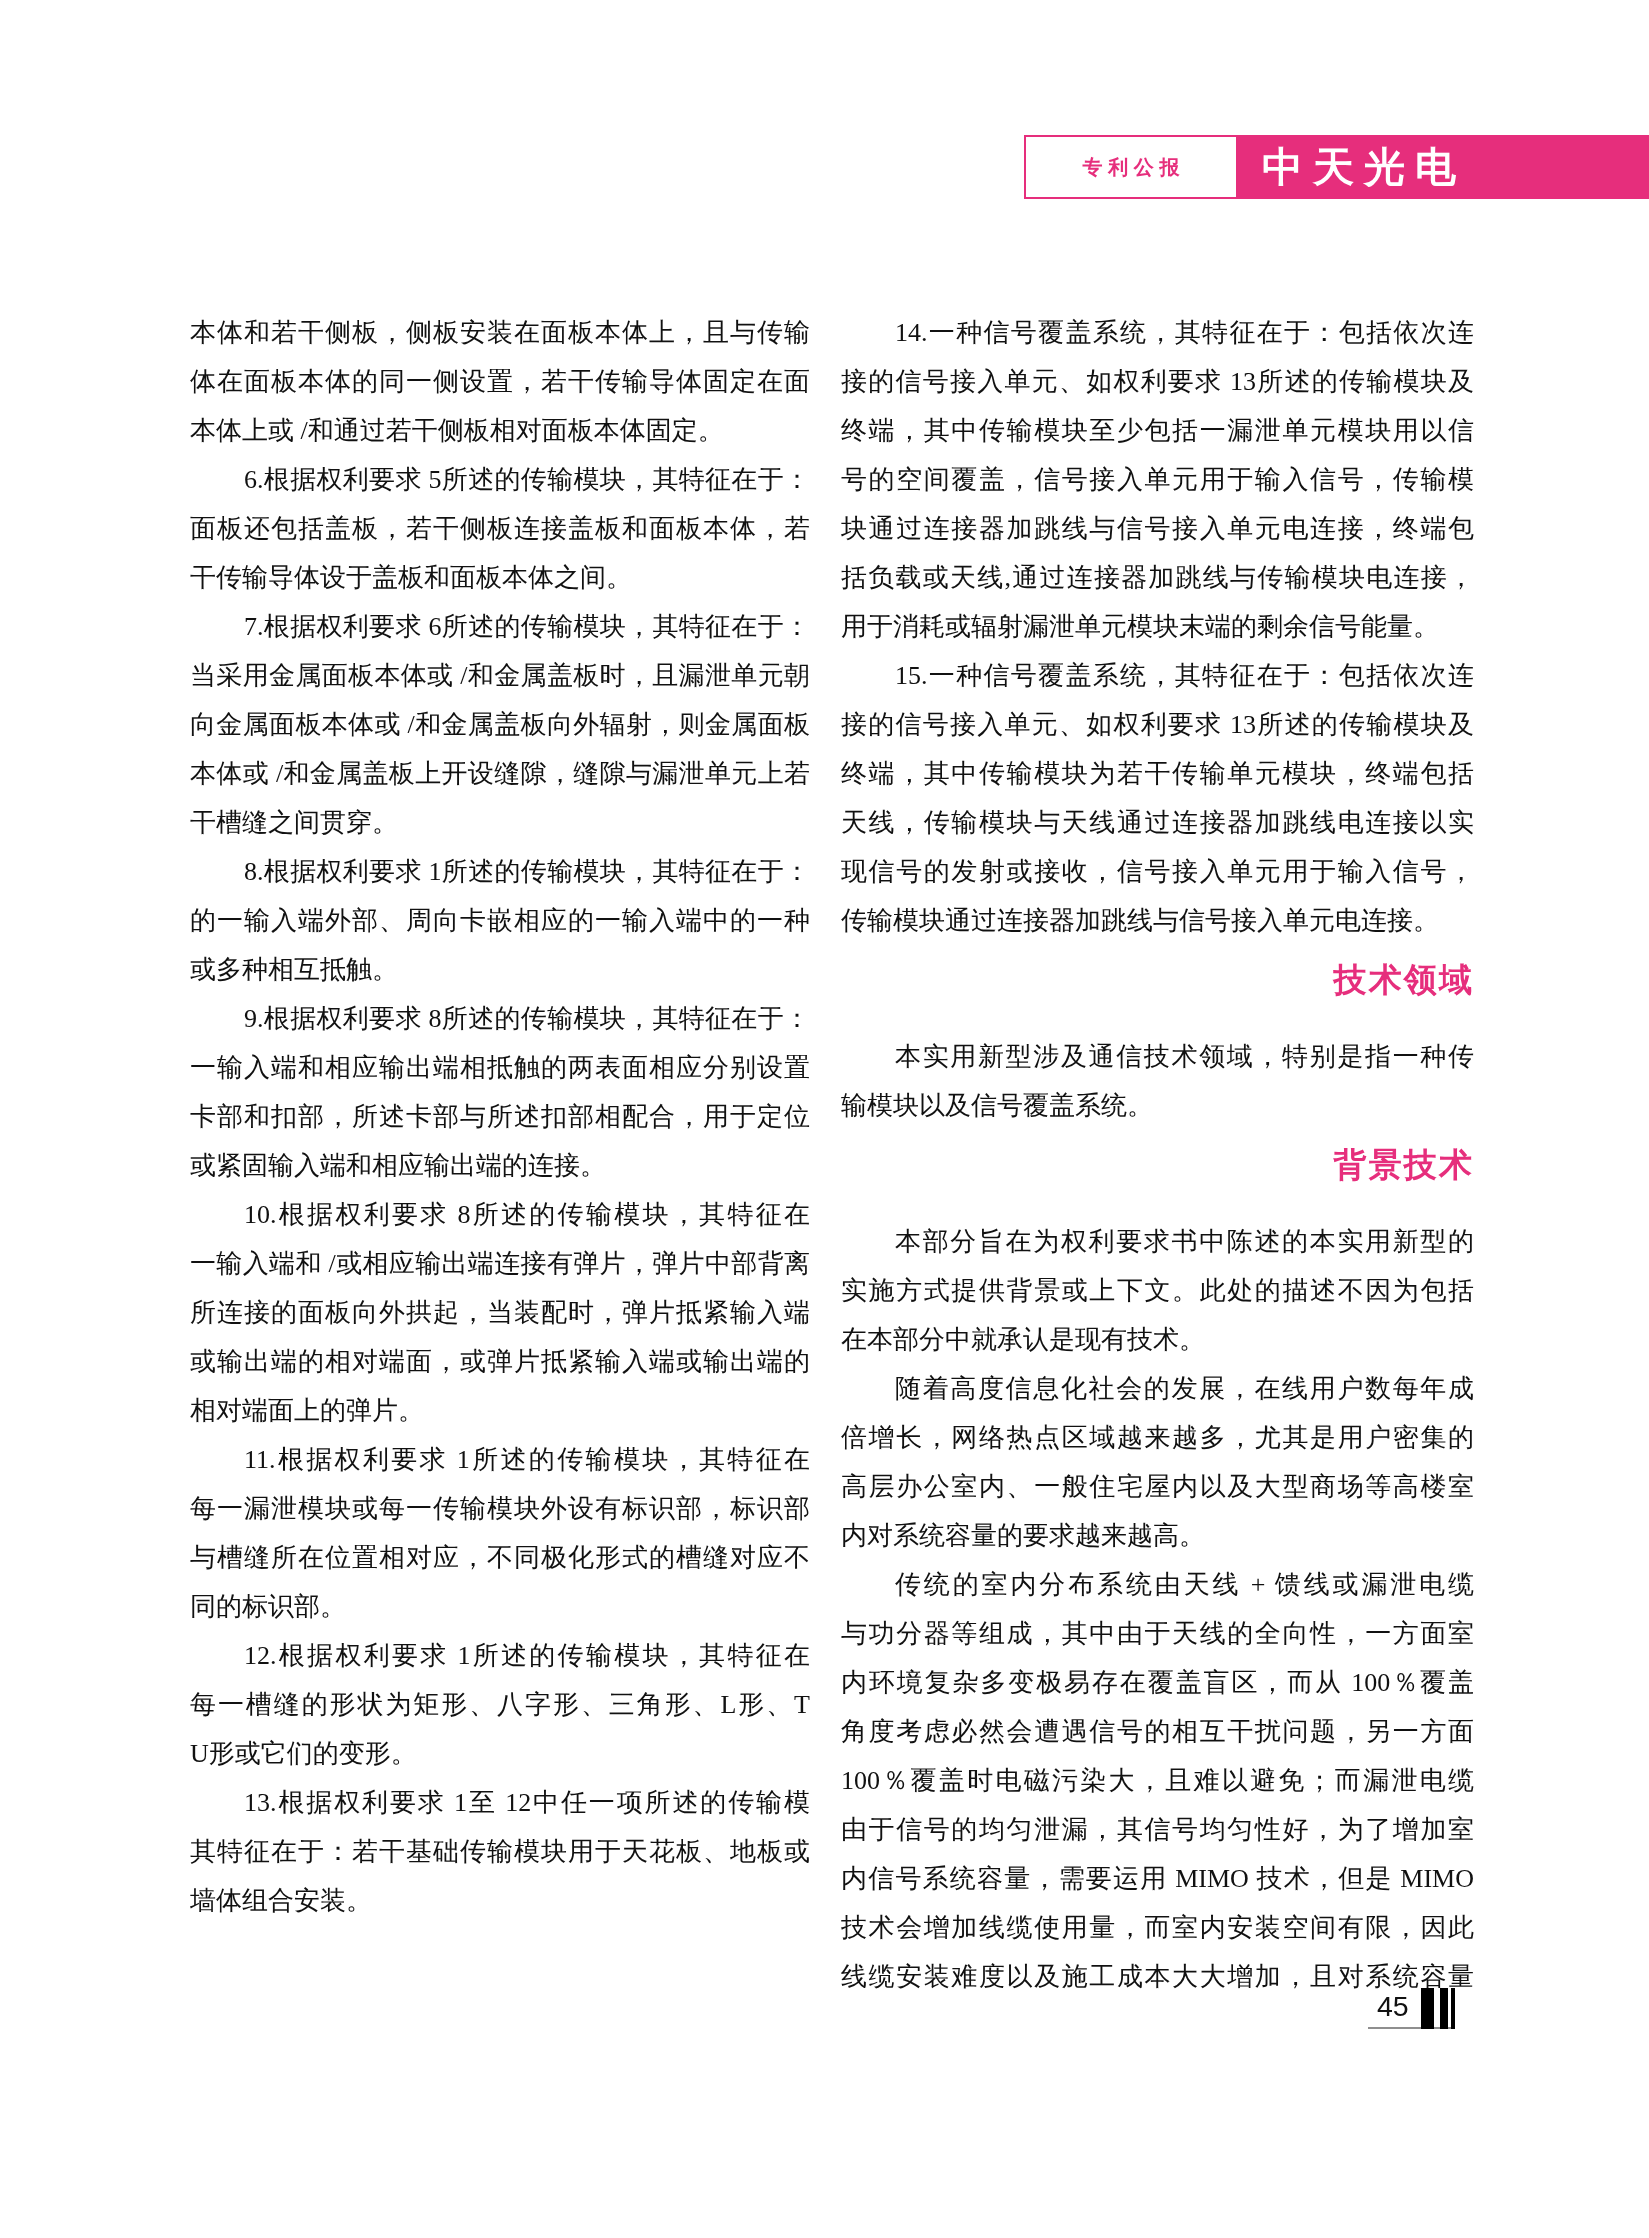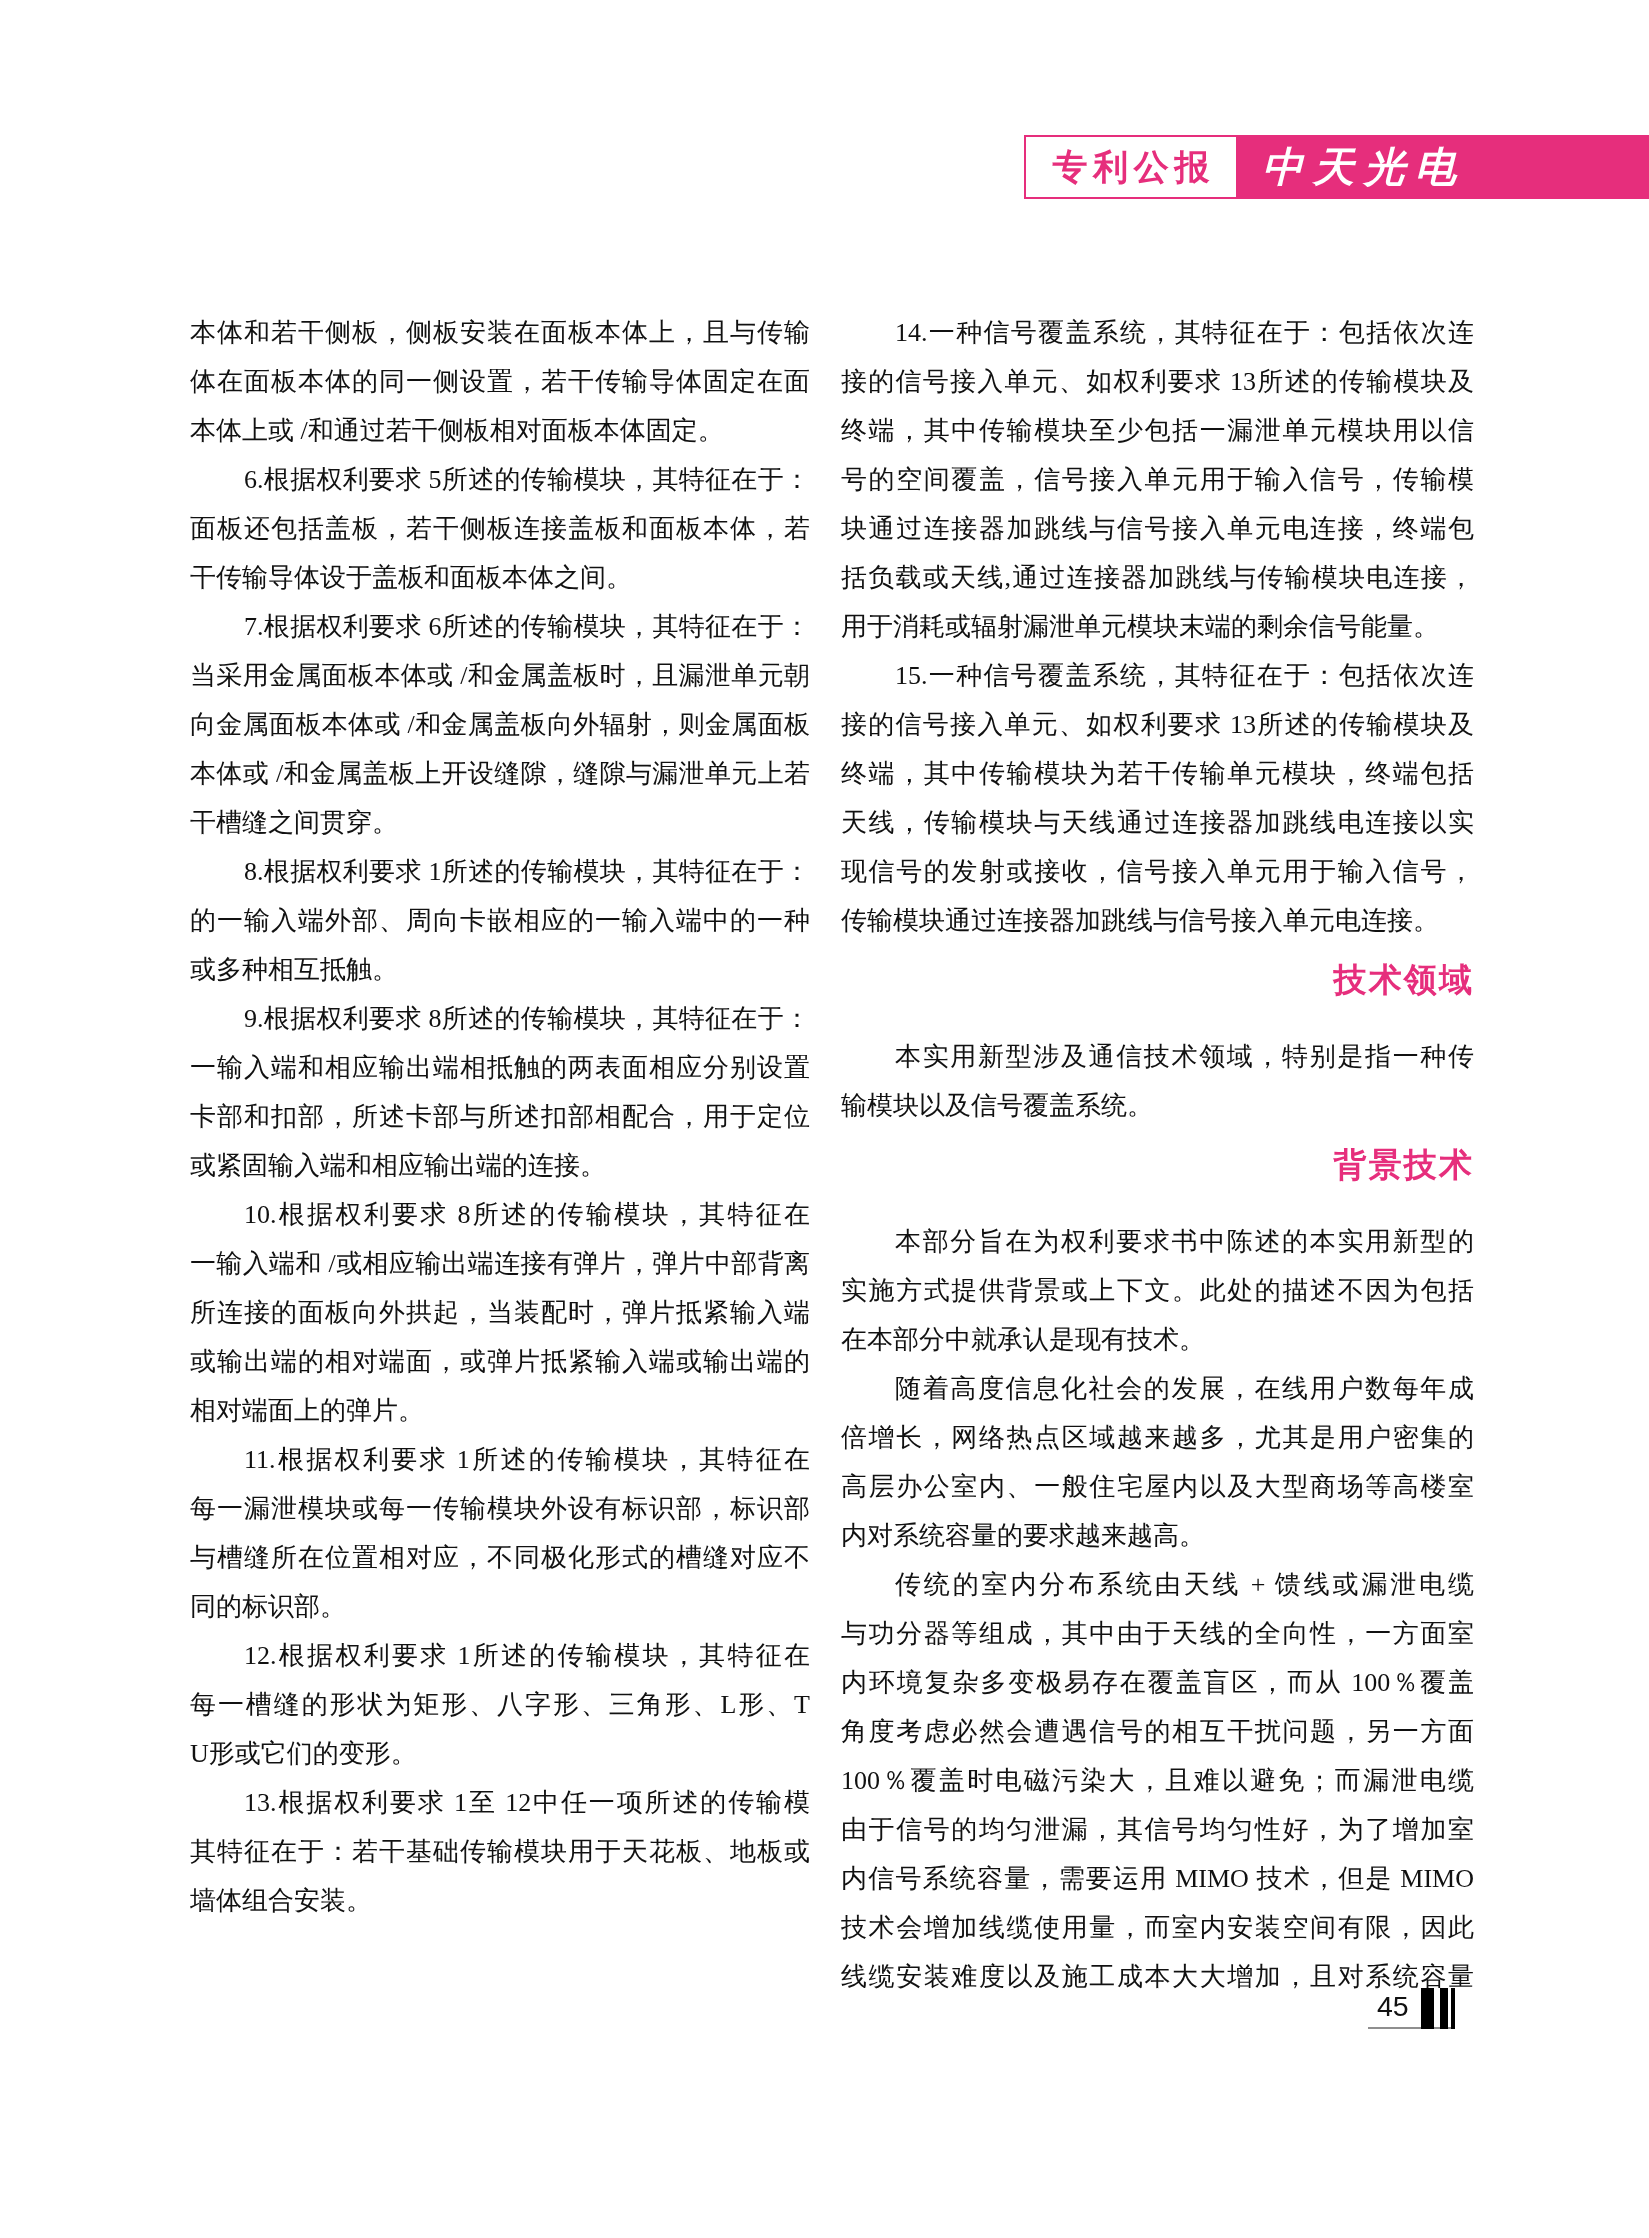--- a/index.html
+++ b/index.html
@@ -19,37 +19,36 @@
     position: absolute; left: 1024px; top: 135px;
     width: 214px; height: 64px;
     border: 2.9px solid var(--accent);
     background: #ffffff;
     display: flex; align-items: center; justify-content: center;
   }
   .gazette-box span {
     color: var(--accent);
     font-family: Liberation Mono, monospace;
     font-weight: bold;
-    font-size: 35px;
+    font-size: 20px;
     letter-spacing: 5.7px;
     text-indent: 5.7px;
     white-space: nowrap;
   }
   .brand-banner {
     position: absolute; left: 1238px; top: 135px;
     width: 412px; height: 64px;
     background: var(--accent);
     display: flex; align-items: center;
     padding-left: 24px;
   }
   .brand-banner span {
     color: #ffffff;
     font-family: "Liberation Serif", "DejaVu Serif", serif;
     font-weight: bold;
-    font-style: italic;
     font-size: 41px;
     letter-spacing: 10px;
     white-space: nowrap;
   }
 
   
   .col {
     position: absolute; top: 308px;
   }
   .col-left  { left: 190px;  width: 620px; }

